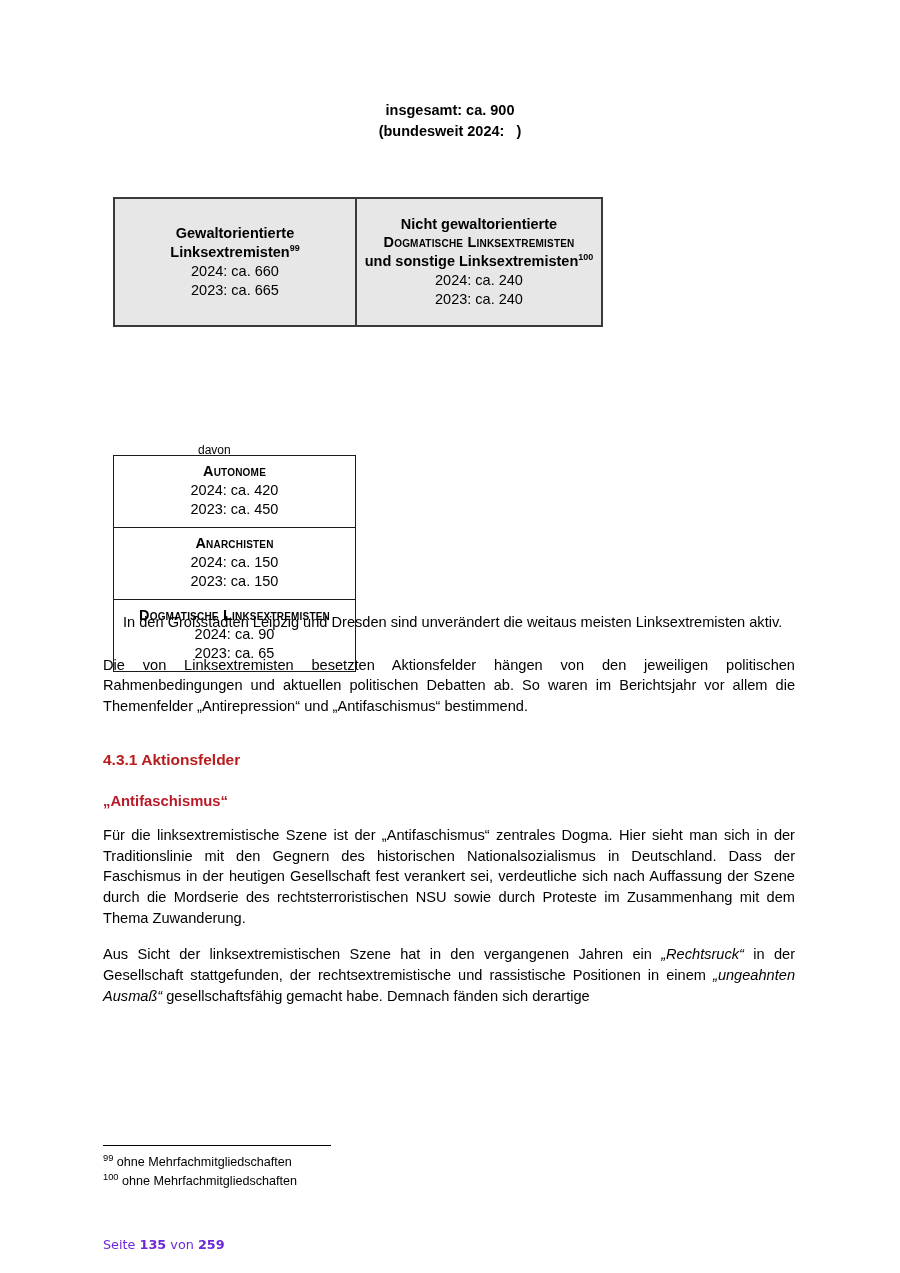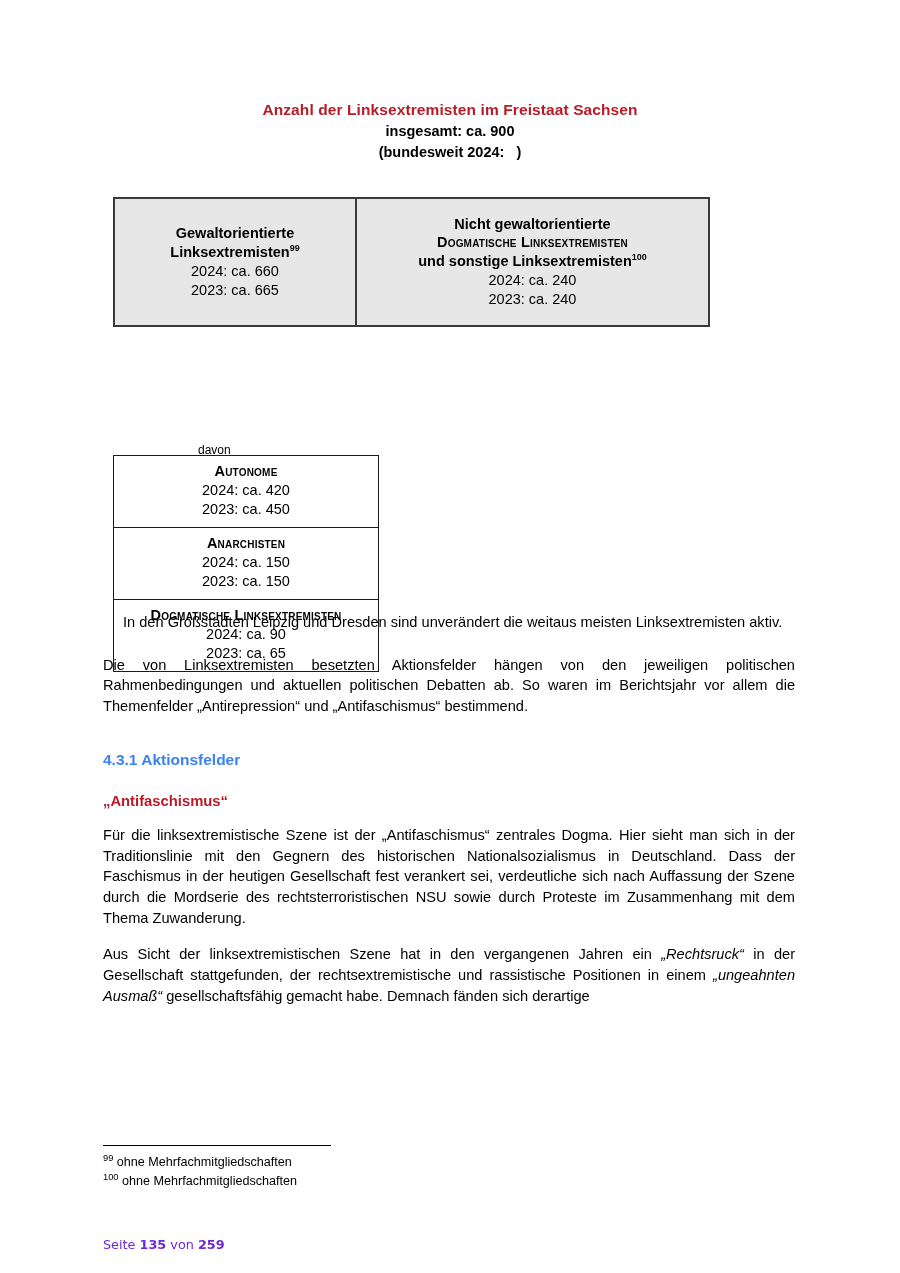--- a/index.html
+++ b/index.html
@@ -41,21 +41,21 @@
     line-height: 1.45;
   }
   .fig-sub.pre {
     white-space: pre;
   }
 
   .top-boxes {
     position: absolute;
     left: 113px;
     top: 97px;
-    width: 597px;
+    width: 490px;
     height: 130px;
     display: flex;
     border: 2px solid #3a3a3a;
     box-sizing: border-box;
     background: #e7e7e7;
   }
   .top-box {
     box-sizing: border-box;
     display: flex;
     flex-direction: column;
@@ -97,21 +97,21 @@
     position: absolute;
     left: 198px;
     top: 343px;
     font-size: 12px;
   }
 
   .sub-boxes {
     position: absolute;
     left: 113px;
     top: 355px;
-    width: 266px;
+    width: 243px;
     box-sizing: border-box;
     border: 1.6px solid #1b1b1b;
     background: #ffffff;
   }
   .sub-box {
     box-sizing: border-box;
     padding: 6px 6px 8px 6px;
     text-align: center;
     background: #ffffff;
     border-bottom: 1.6px solid #1b1b1b;
@@ -153,21 +153,21 @@
     font-weight: bold;
     color: #b81b27;
     letter-spacing: 0.1px;
   }
   h2.sec .num { display: inline-block; width: 61px; }
 
   h3.subsec {
     margin: 34px 0 0 0;
     font-size: 15.5px;
     font-weight: bold;
-    color: #3b82f6;
+    color: #b91c1c;
   }
   h4.topic {
     margin: 24px 0 0 0;
     font-size: 14.8px;
     font-weight: bold;
     color: #b81b27;
   }
   .gap-after-sec { height: 22px; }
   .gap-sm { height: 16px; }
 
@@ -202,21 +202,20 @@
   }
   .footer b { font-weight: bold; }
 </style>
 </head>
 <body>
 
 <div class="page">
 
   <div class="figure">
 
-    <div class="fig-title">Anzahl der Linksextremisten im Freistaat Sachsen</div>
     <div class="fig-sub">insgesamt: ca. 900</div>
     <div class="fig-sub pre">(bundesweit 2024:   )</div>
 
     <div class="top-boxes">
 
       <div class="top-box left">
         <div class="bx-head">
           <span>Gewaltorientierte</span><br>
           <span>Linksextremisten</span><sup>99</sup>
         </div>

